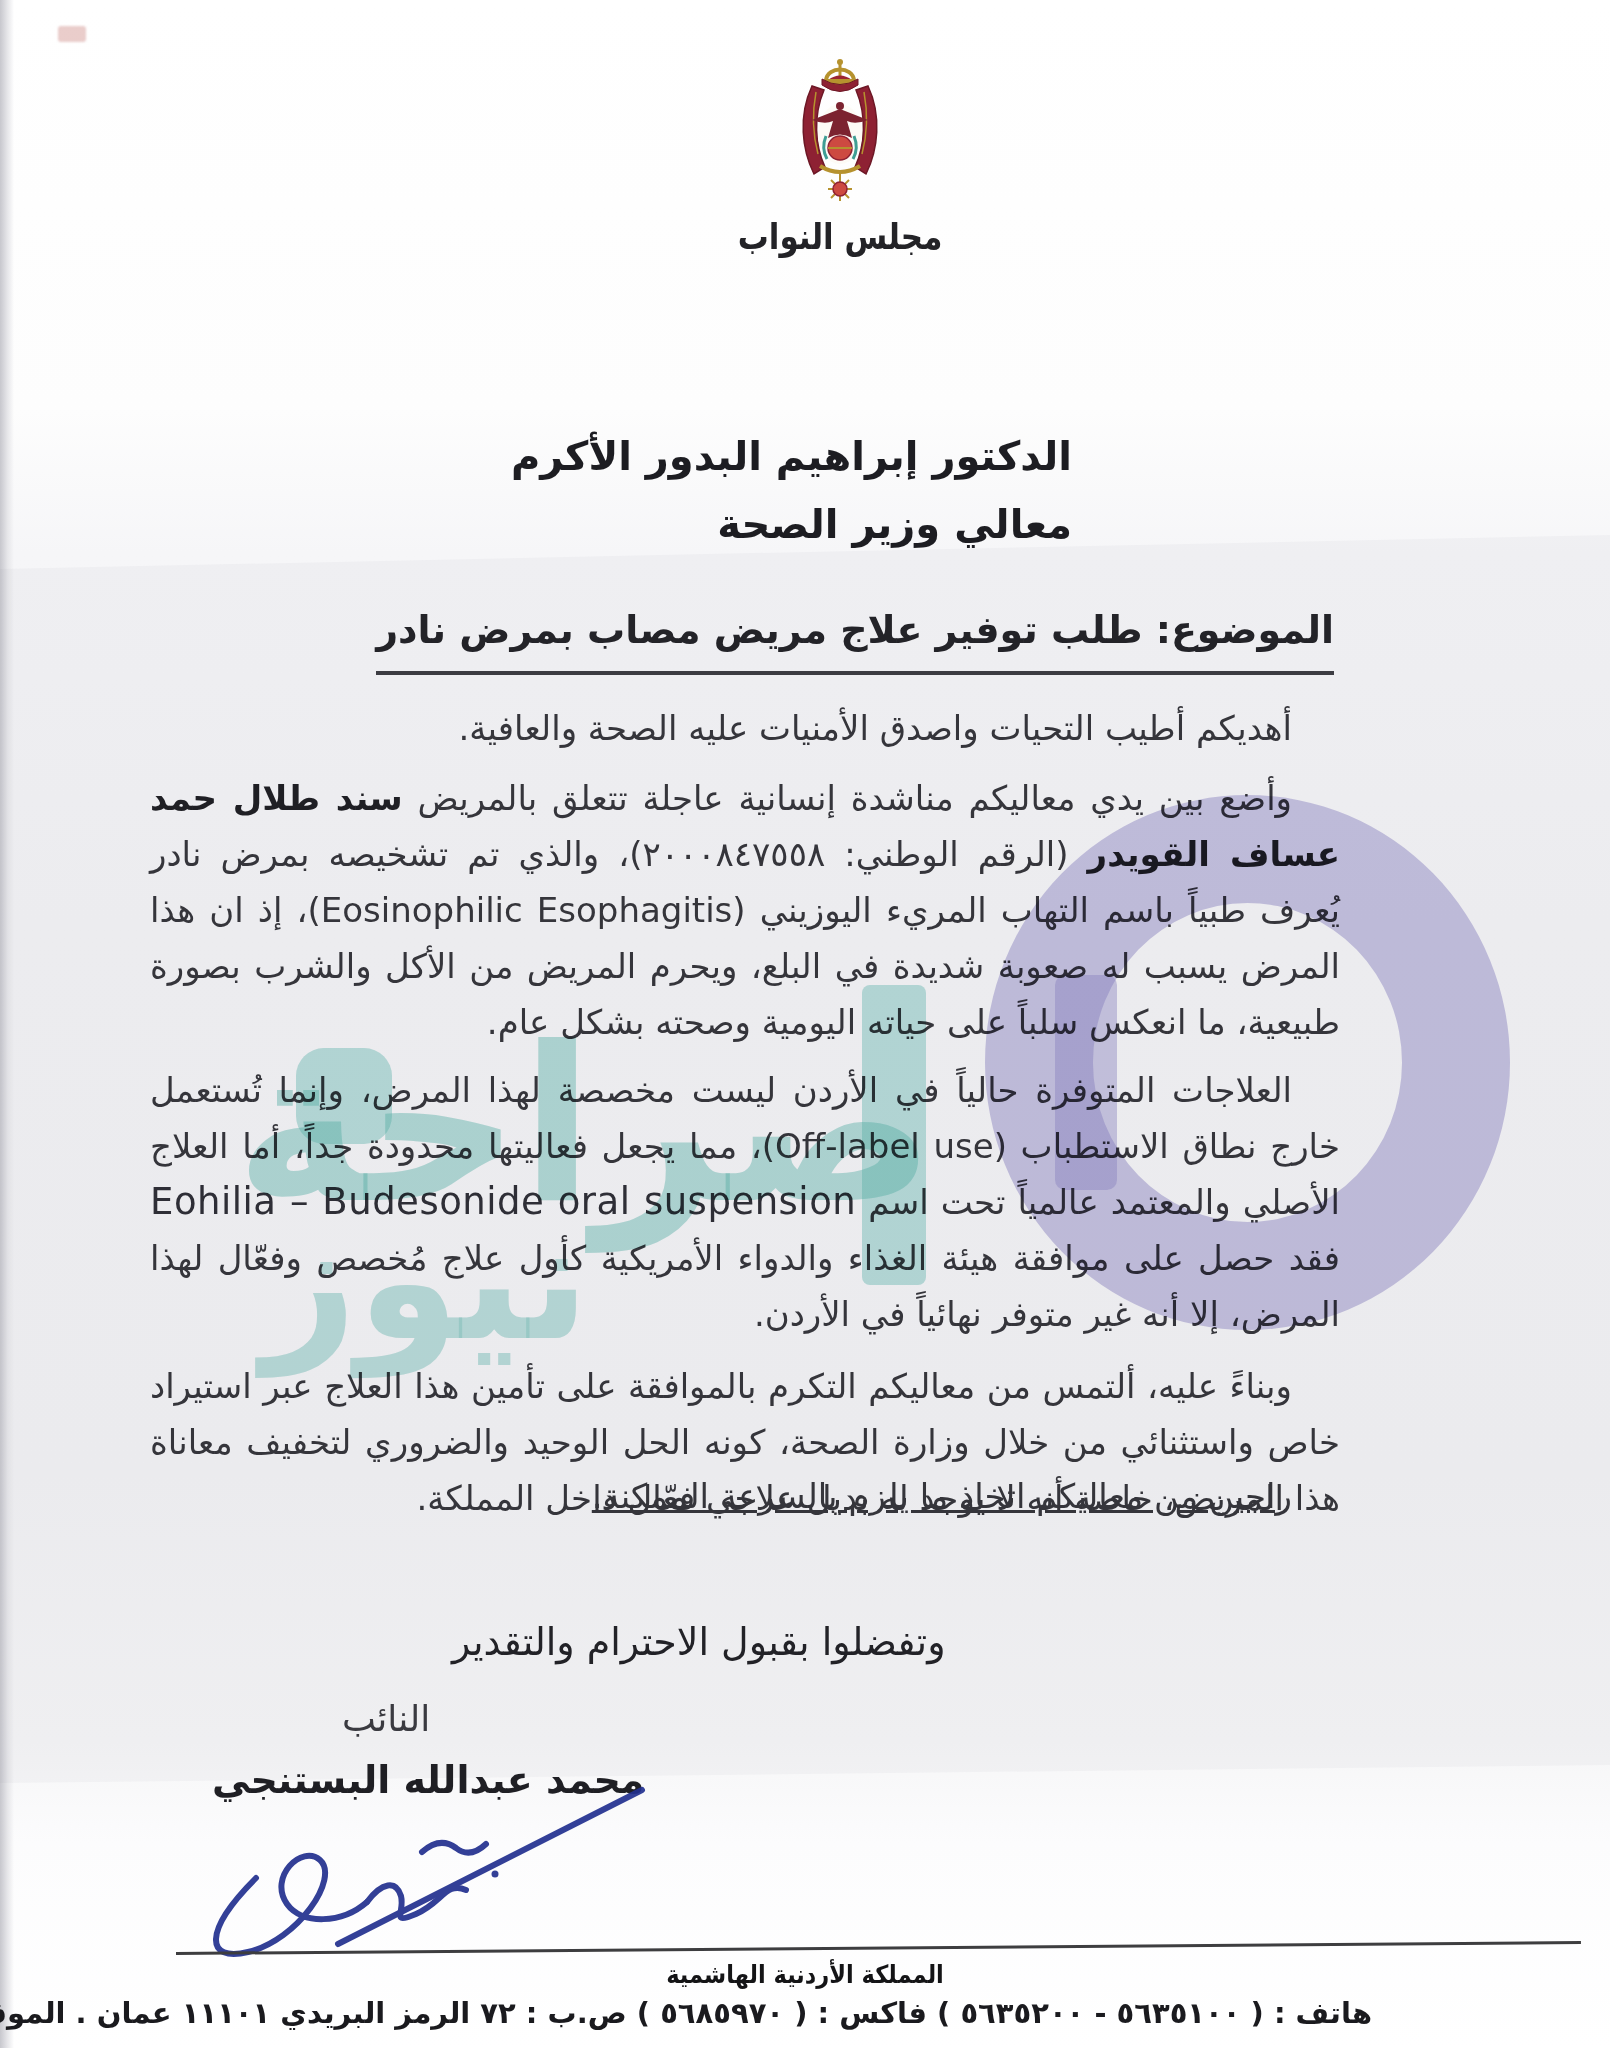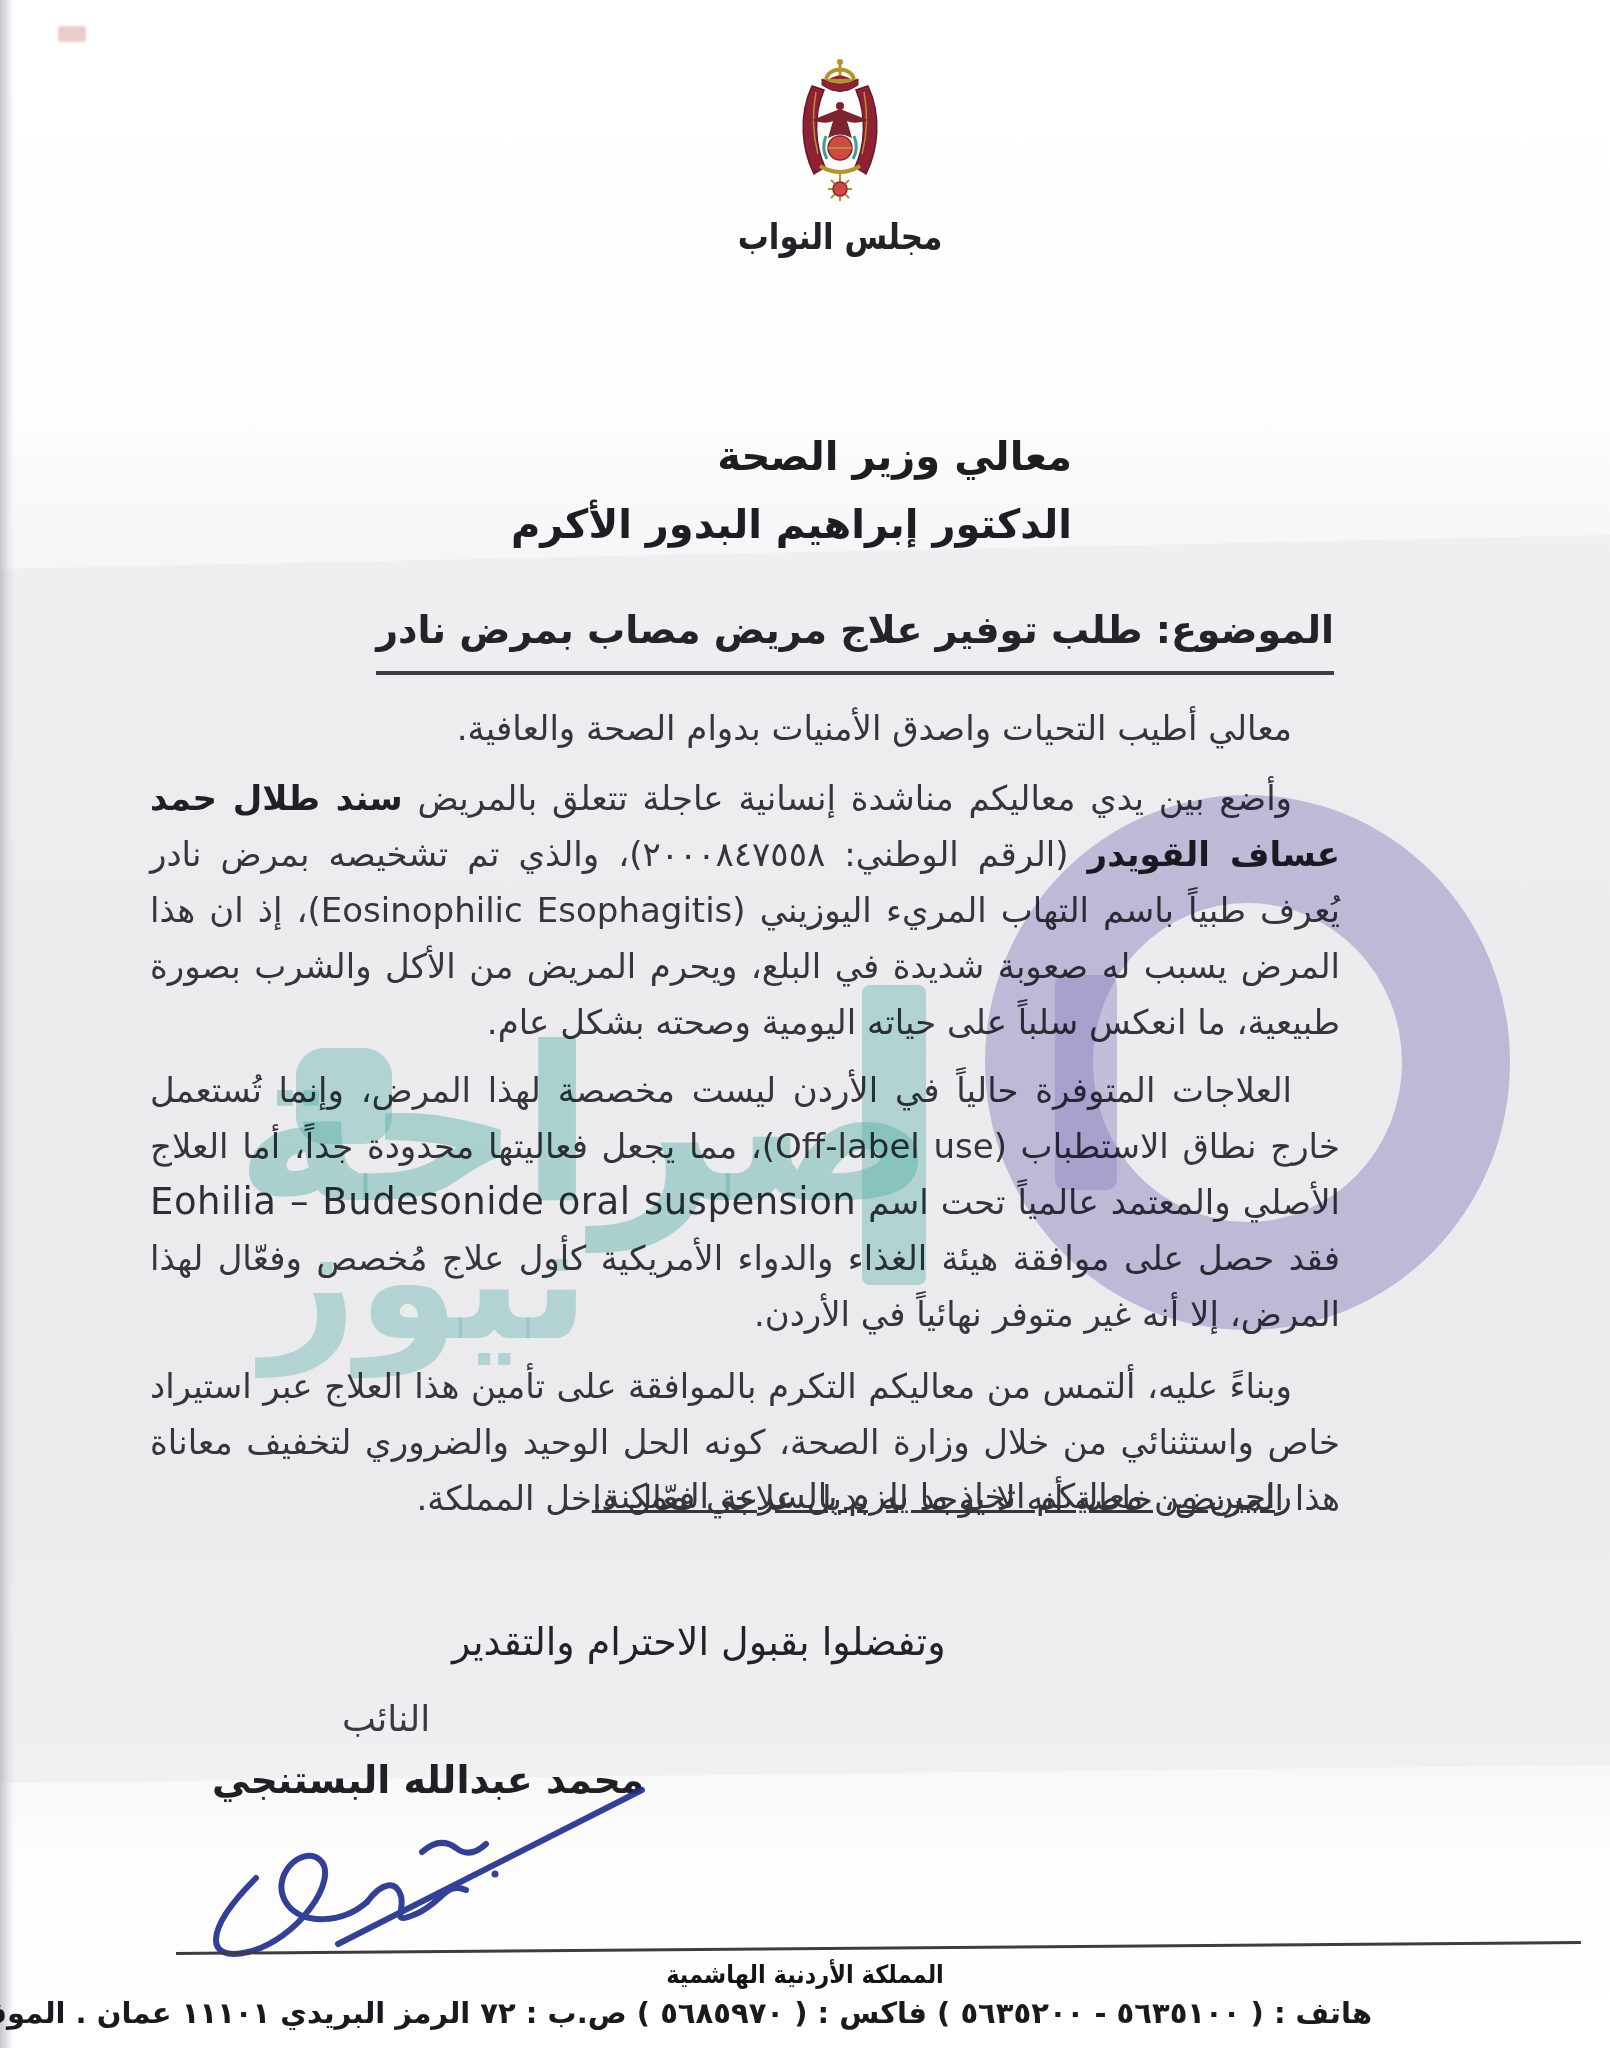--- a/index.html
+++ b/index.html
@@ -112,27 +112,27 @@
       <path d="M51 126 L69 144"></path>
         <path d="M69 126 L51 144"></path>
     </g>
     <circle cx="60" cy="135" r="7" fill="#cd4a41" stroke="#8e2133" stroke-width="1.5"></circle>
   </svg>
 
   <div class="org-name">مجلس النواب</div>
 
 
   <div class="addressee">
+    <div>الدكتور إبراهيم البدور الأكرم</div>
     <div>معالي وزير الصحة</div>
-    <div>الدكتور إبراهيم البدور الأكرم</div>
   </div>
 
   <div class="subject">الموضوع: طلب توفير علاج مريض مصاب بمرض نادر</div>
 
-  <div class="bodycol greeting indent">معالي أطيب التحيات واصدق الأمنيات بدوام الصحة والعافية.</div>
+  <div class="bodycol greeting indent">أهديكم أطيب التحيات واصدق الأمنيات عليه الصحة والعافية.</div>
 
   <div class="bodycol p1 indent">
     <span>وأضع بين يدي معاليكم مناشدة إنسانية عاجلة تتعلق بالمريض </span><span class="bold-name">سند طلال حمد عساف القويدر</span><span> (الرقم الوطني: ٢٠٠٠٨٤٧٥٥٨)، والذي تم تشخيصه بمرض نادر يُعرف طبياً باسم التهاب المريء اليوزيني (Eosinophilic Esophagitis)، إذ ان هذا المرض يسبب له صعوبة شديدة في البلع، ويحرم المريض من الأكل والشرب بصورة طبيعية، ما انعكس سلباً على حياته اليومية وصحته بشكل عام.</span>
   </div>
 
   <div class="bodycol p3 indent">وبناءً عليه، ألتمس من معاليكم التكرم بالموافقة على تأمين هذا العلاج عبر استيراد خاص واستثنائي من خلال وزارة الصحة، كونه الحل الوحيد والضروري لتخفيف معاناة هذا المريض، خاصة أنه لا يوجد له بديل علاجي فعّال داخل المملكة.</div>
 
   <div class="bodycol p2 indent">
     <span>العلاجات المتوفرة حالياً في الأردن ليست مخصصة لهذا المرض، وإنما تُستعمل خارج نطاق الاستطباب (Off-label use)، مما يجعل فعاليتها محدودة جداً، أما العلاج الأصلي والمعتمد عالمياً تحت اسم </span><span class="drug">Eohilia – Budesonide oral suspension</span><span> فقد حصل على موافقة هيئة الغذاء والدواء الأمريكية كأول علاج مُخصص وفعّال لهذا المرض، إلا أنه غير متوفر نهائياً في الأردن.</span>
   </div>

